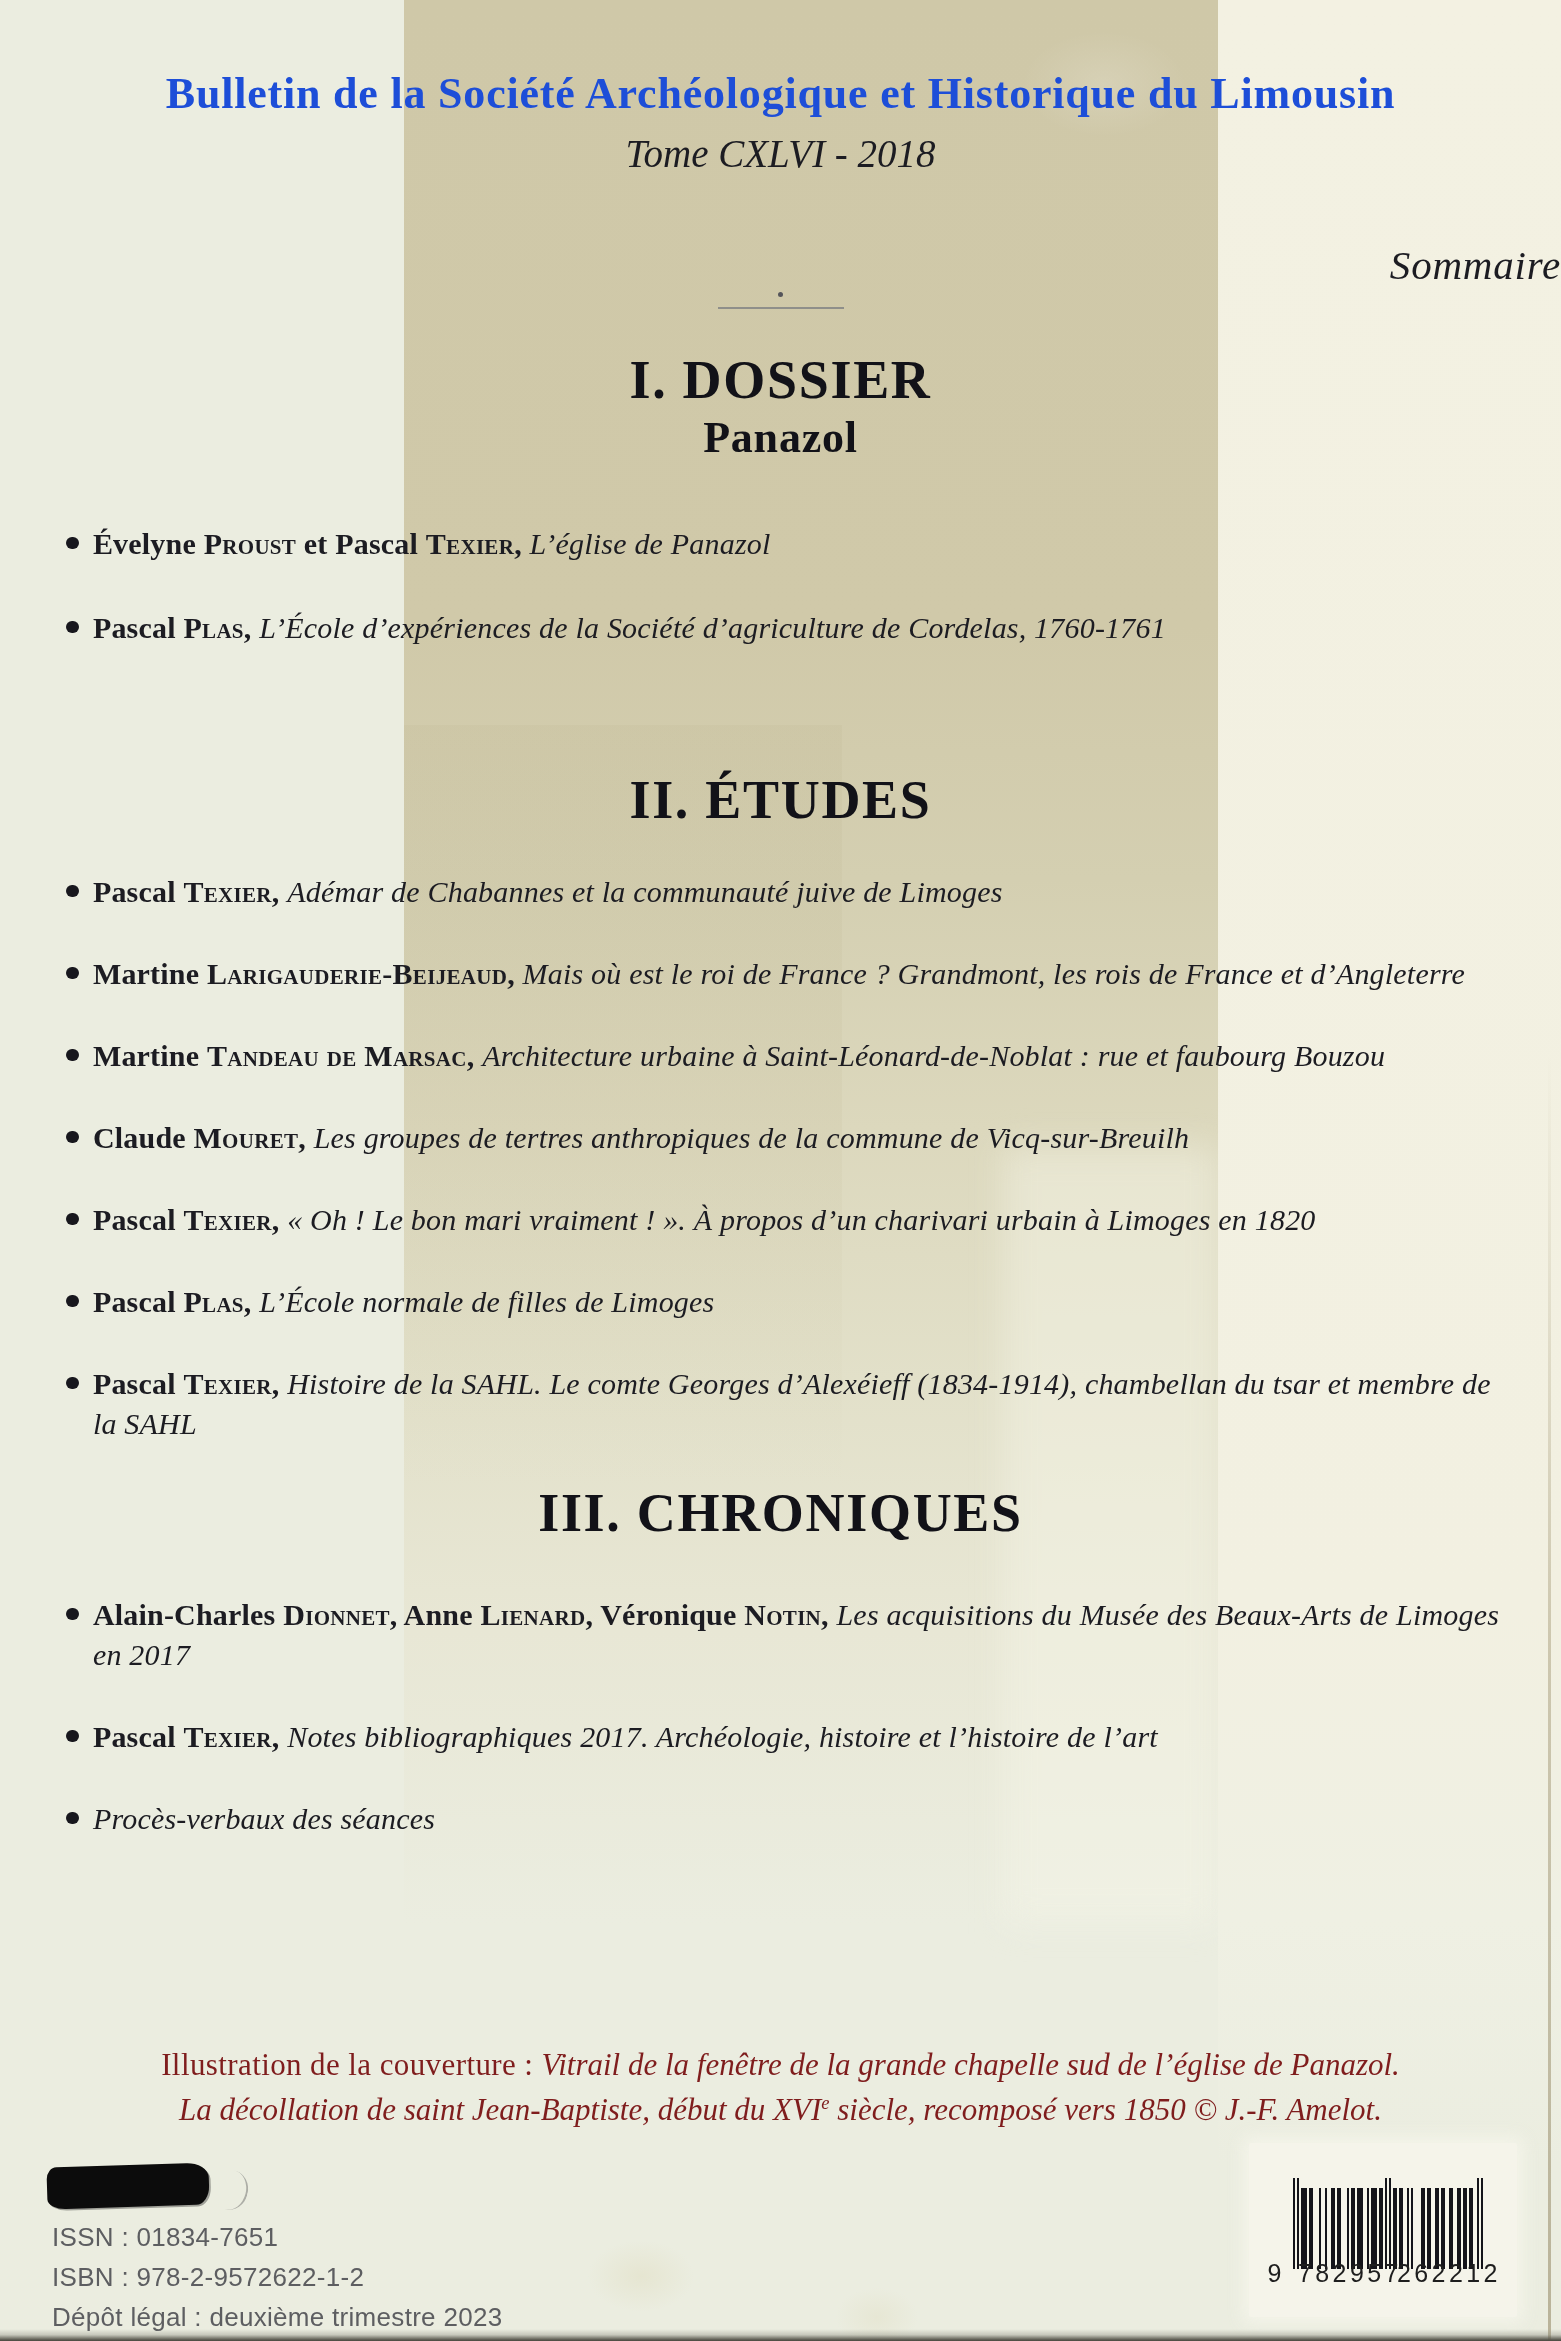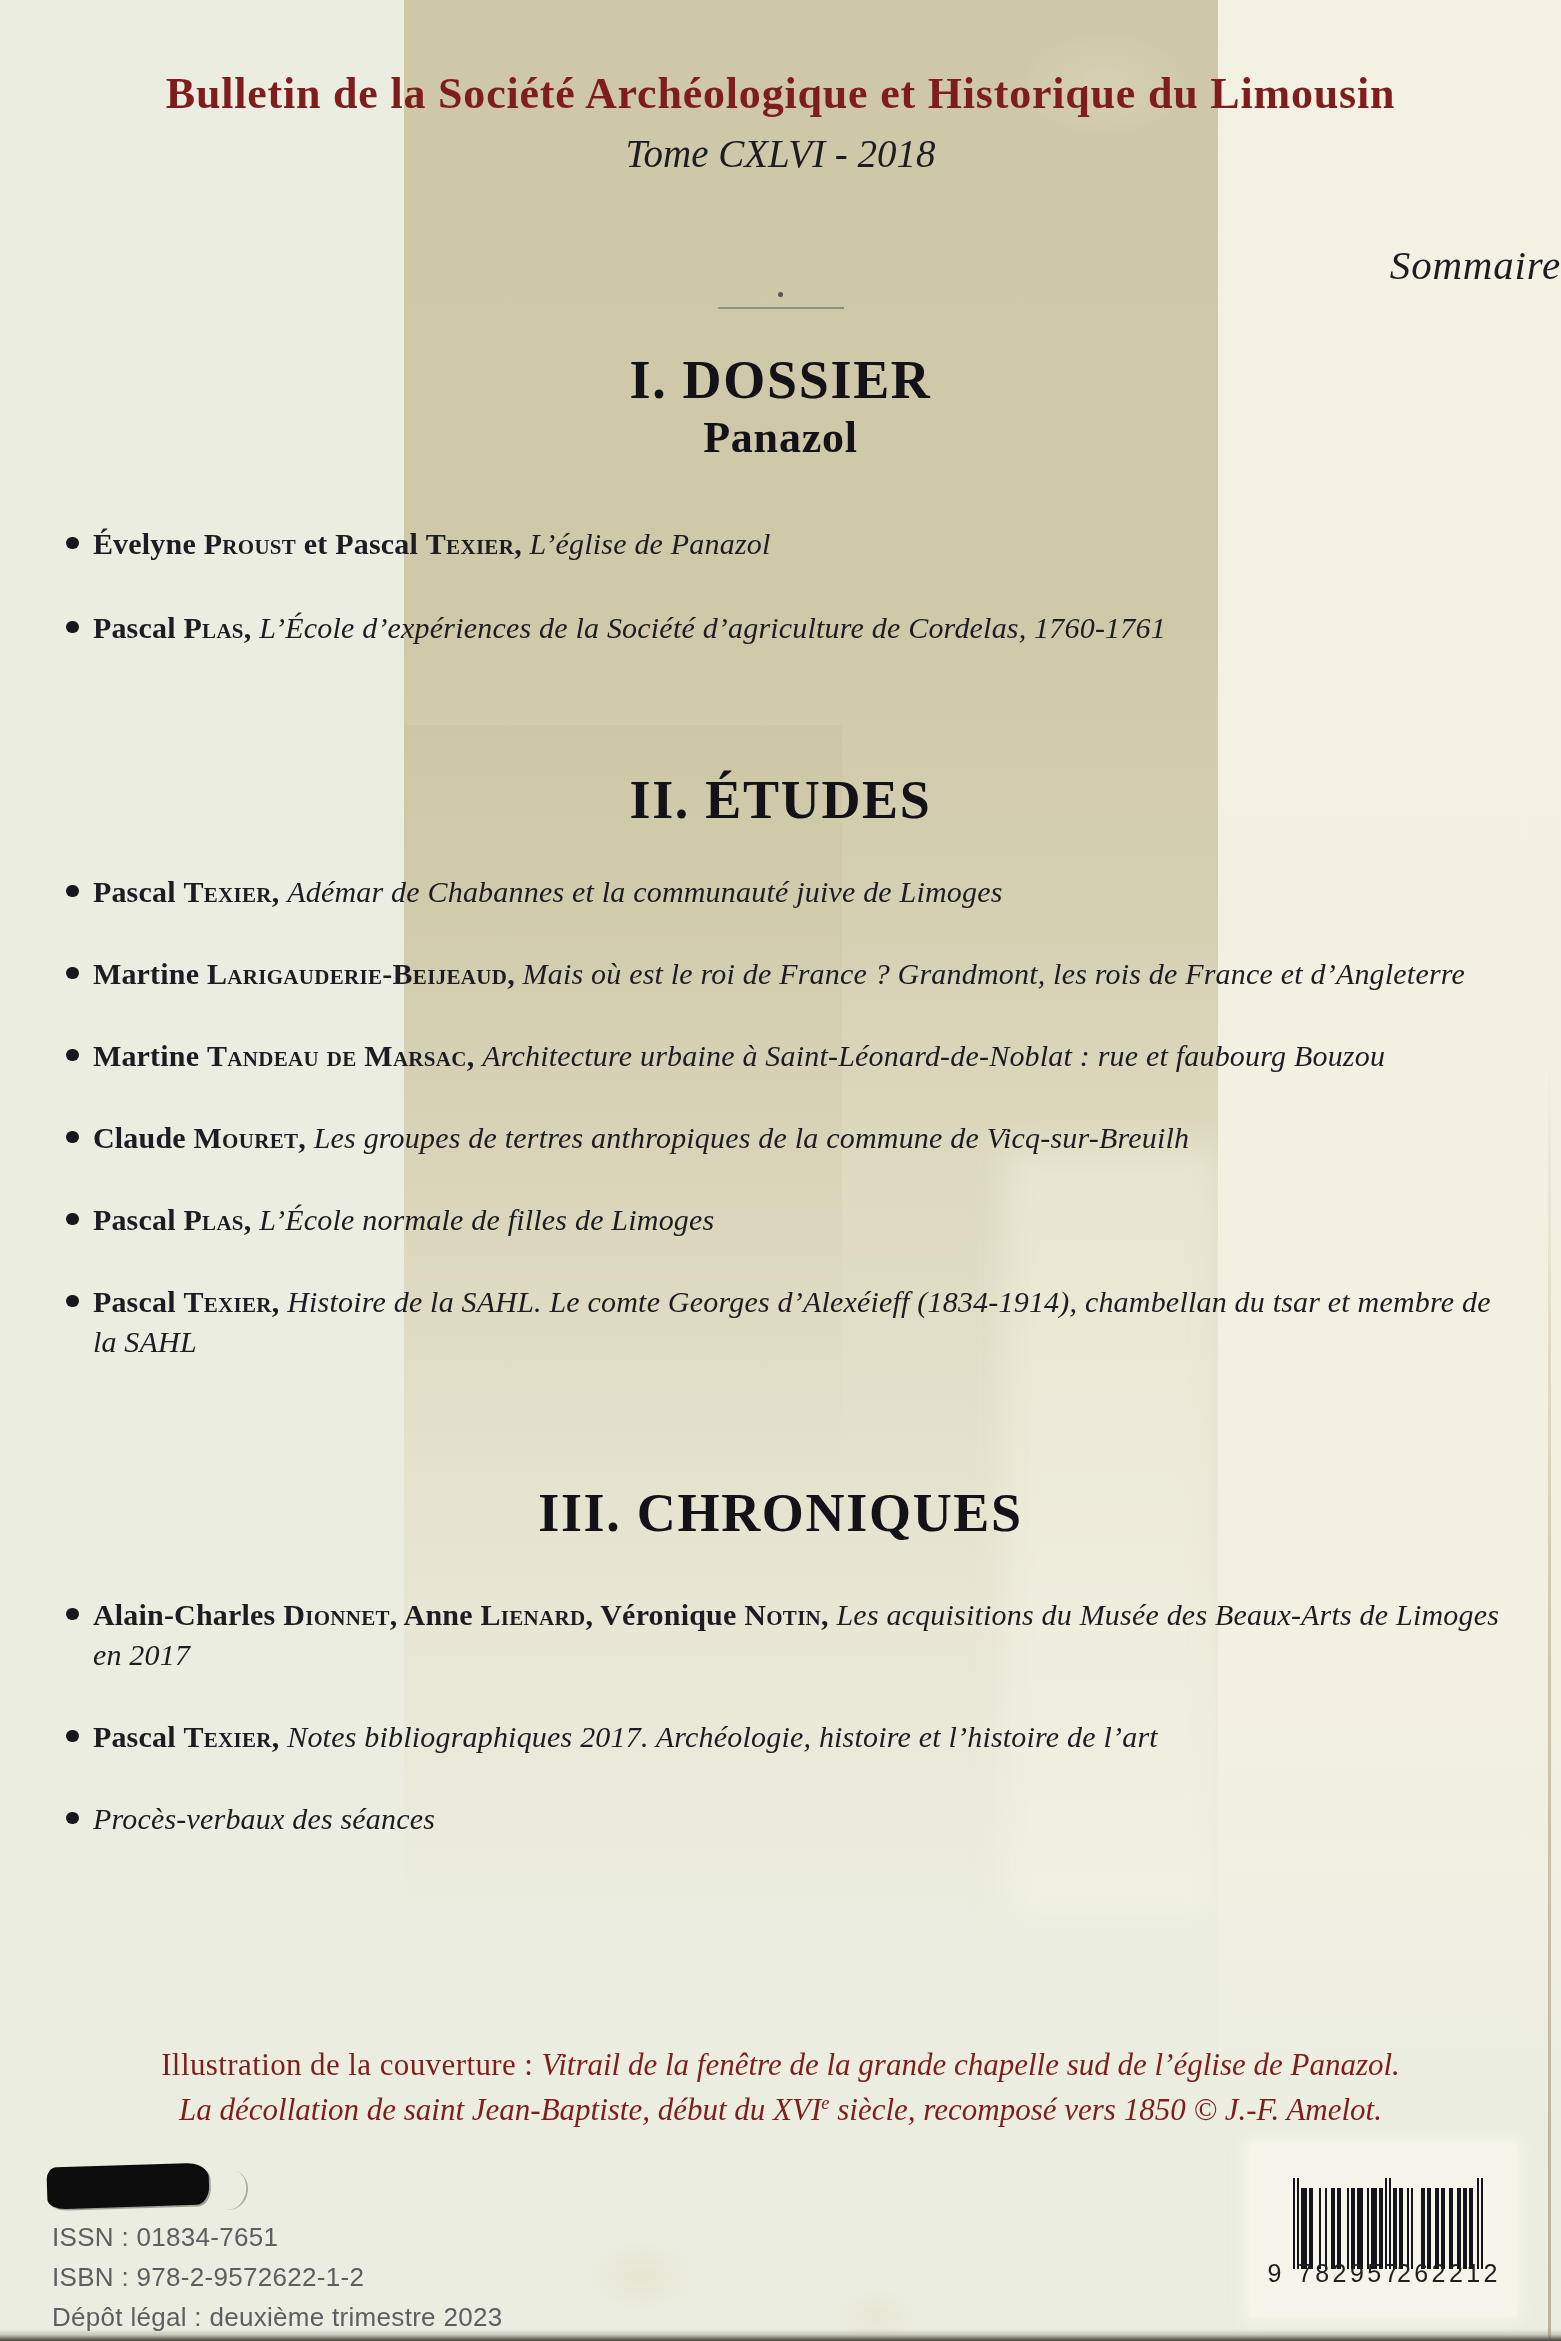--- a/index.html
+++ b/index.html
@@ -20,21 +20,21 @@
     radial-gradient(76px 51px at 641px 2276px,rgba(208,198,150,0.20),transparent 70%),
     radial-gradient(59px 42px at 877px 2317px,rgba(208,198,150,0.16),transparent 70%),
     radial-gradient(118px 76px at 1104px 84px,rgba(255,255,255,0.16),transparent 70%);}
   .crease{position:absolute;left:1548px;top:0;bottom:0;width:2.5px;
     background:linear-gradient(180deg,rgba(151,138,100,0) 45%,rgba(151,138,100,0.40) 70%,rgba(145,132,96,0.55) 100%);}
   .bottom-edge{position:absolute;left:0;right:0;bottom:0;height:13.5px;
     background:linear-gradient(180deg,rgba(90,90,80,0) 0%,rgba(130,130,118,0.35) 45%,#55544a 85%,#403f37 100%);}
 
   
   .masthead{position:absolute;left:0;right:0;top:69px;text-align:center;}
-  .main-title{font-size:44px;font-weight:bold;letter-spacing:0.8px;color:#7f1d1d;line-height:1.15;}
+  .main-title{font-size:44px;font-weight:bold;letter-spacing:0.8px;color:#1d4ed8;line-height:1.15;}
   .tome{font-size:39px;font-style:italic;margin-top:11.8px;}
   .sommaire{position:absolute;left:0;right:0;top:241px;text-align:right;
     font-size:41px;font-style:italic;letter-spacing:0.8px;}
   .divider{position:absolute;left:0;right:0;top:292px;text-align:center;}
   .divider-dot{display:block;width:5px;height:5px;border-radius:50%;background:#55555a;margin:0 auto 10px auto;}
   .divider-line{display:block;width:126px;height:1.7px;background:#8f8f8a;margin:0 auto;}
 
   
   .sec{position:absolute;left:0;right:0;text-align:center;color:#121218;}
   .sec-head{font-size:54px;font-weight:bold;letter-spacing:1.7px;margin:0;line-height:1.1;}
@@ -137,20 +137,24 @@
     <li class="item">
       <span class="dot"></span>
       <span class="txt"><span class="au">Martine </span><span class="au sc">Tandeau de Marsac</span><span class="au">, </span><span class="ti">Architecture urbaine à Saint-Léonard-de-Noblat : rue et faubourg Bouzou</span></span>
       </li>
     <li class="item">
       <span class="dot"></span>
       <span class="txt"><span class="au">Claude </span><span class="au sc">Mouret</span><span class="au">, </span><span class="ti">Les groupes de tertres anthropiques de la commune de Vicq-sur-Breuilh</span></span>
       </li>
     <li class="item">
       <span class="dot"></span>
+      <span class="txt"><span class="au">Pascal </span><span class="au sc">Texier</span><span class="au">, </span><span class="ti">« Oh ! Le bon mari vraiment ! ». À propos d’un charivari urbain à Limoges en 1820</span></span>
+      </li>
+    <li class="item">
+      <span class="dot"></span>
       <span class="txt"><span class="au">Pascal </span><span class="au sc">Plas</span><span class="au">, </span><span class="ti">L’École normale de filles de Limoges</span></span>
       </li>
     <li class="item">
       <span class="dot"></span>
       <span class="txt"><span class="au">Pascal </span><span class="au sc">Texier</span><span class="au">, </span><span class="ti">Histoire de la SAHL. Le comte Georges d’Alexéieff (1834-1914), chambellan du tsar et membre de la SAHL</span></span>
       </li>
   </ul>
 
   <section class="sec sec-chroniques">
     <h2 class="sec-head">III. CHRONIQUES</h2>

